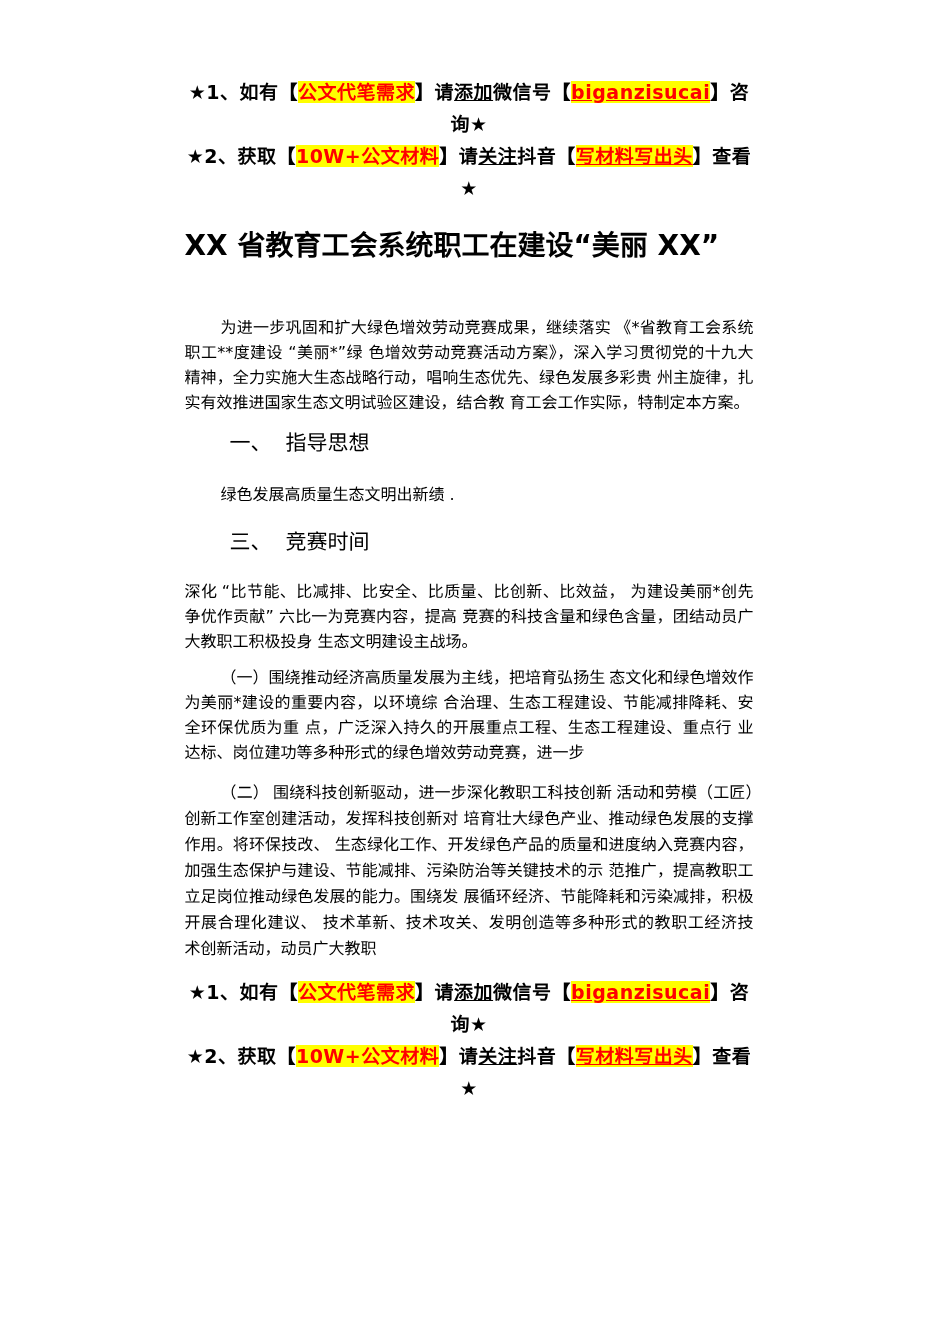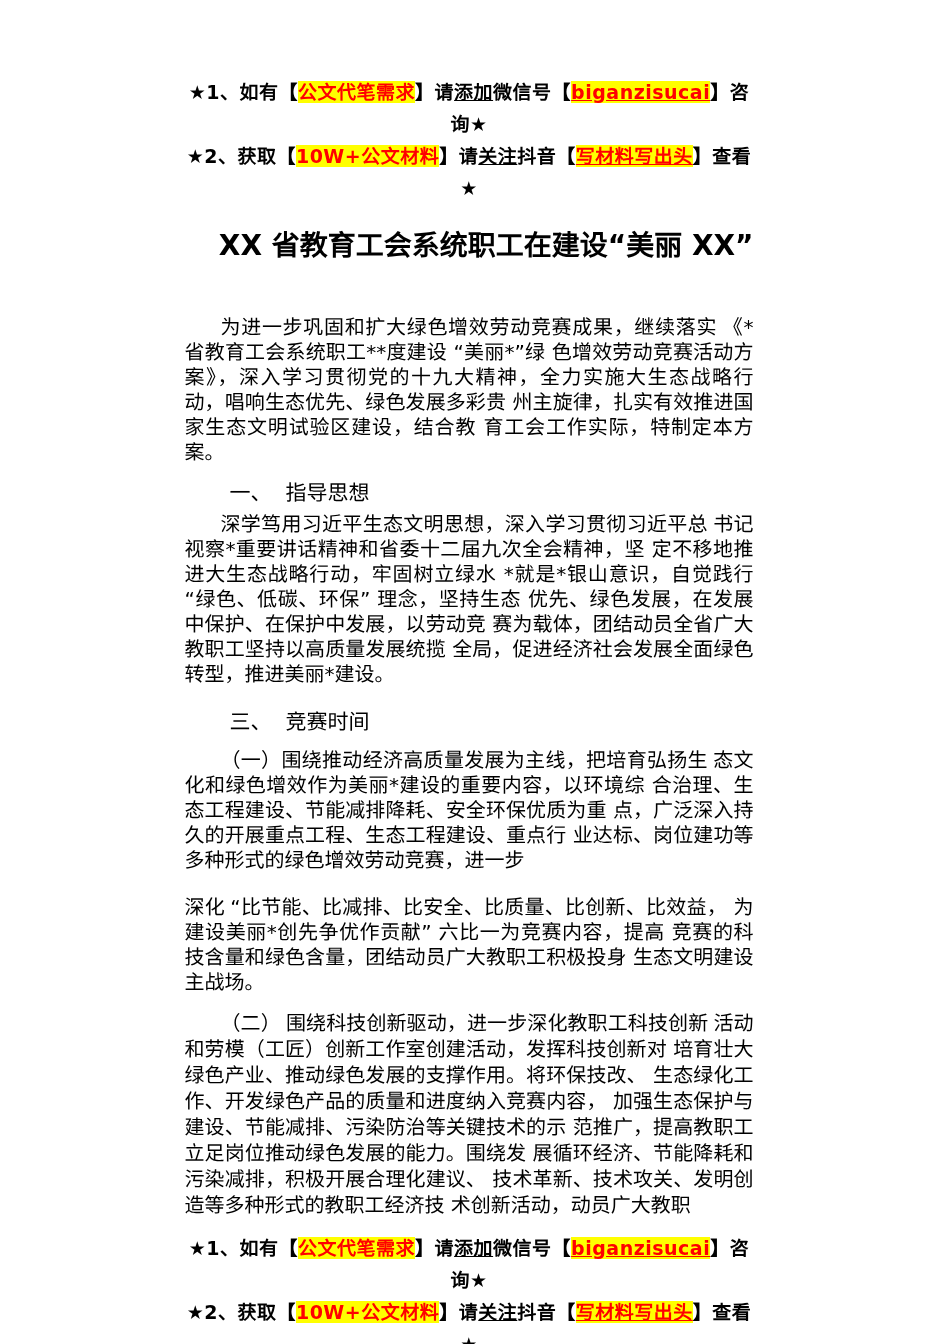--- a/index.html
+++ b/index.html
@@ -14,26 +14,26 @@
     overflow:hidden;
     font-family:"Liberation Serif","DejaVu Serif",serif;
   }
   
   .promo { text-align:center; font-family:"DejaVu Sans","Liberation Sans",sans-serif;
            font-weight:700; font-size:19px; line-height:32px; letter-spacing:0.5px; }
   .promo-footer { margin-top:14px; }
   .hl { color:#FF0000; background:#FFFF00; }
   .ul { text-decoration:underline; }
   
-  .doc-title { text-align:right; font-family:"DejaVu Sans","Liberation Sans",sans-serif;
+  .doc-title { text-align:left; font-family:"DejaVu Sans","Liberation Sans",sans-serif;
                font-weight:700; font-size:28px; line-height:44px; }
   .doc-title.line1 { margin-top:20px; }
   .doc-title.line2 { margin-top:32px; }
   
-  .para { font-size:20px; line-height:25px; text-align:justify; }
+  .para { font-size:16px; line-height:25px; text-align:justify; }
   .indent { text-indent:36px; }
   .serif { font-family:"Liberation Serif","DejaVu Serif",serif; }
   .hei   { font-family:"DejaVu Sans","Liberation Sans",sans-serif; }
   .sec-h { font-family:"DejaVu Sans","Liberation Sans",sans-serif;
            font-size:21px; line-height:30px; padding-left:45px; }
   .h-num { margin-right:14px; }
   
   .p1 { margin-top:47px; }
   .h1m { margin-top:13px; }
   .p2 { margin-top:4px; }
@@ -55,31 +55,31 @@
     <p><span>★1、如有【</span><span class="hl">公文代笔需求</span><span>】请</span><span class="ul">添加</span><span>微信号【</span><span class="hl ul">biganzisucai</span><span>】咨询★</span></p>
     <p><span>★2、获取【</span><span class="hl">10W+公文材料</span><span>】请</span><span class="ul">关注</span><span>抖音【</span><span class="hl ul">写材料写出头</span><span>】查看★</span></p>
   </div>
 
   <h1 class="doc-title line1">XX 省教育工会系统职工在建设“美丽 XX”</h1>
 
   <p class="para indent p1"><span class="serif">为进一步巩固和扩大绿色增效劳动竞赛成果，继续落实 </span><span class="hei">《*省教育工会系统职工**度建设 “美丽*”绿 色增效劳动竞赛活动方案》，深入学习贯彻党的十九大精神，全力实施大生态战略行动，唱响生态优先、绿色发展多彩贵 州主旋律，扎实有效推进国家生态文明试验区建设，结合教 育工会工作实际，特制定本方案。</span></p>
 
   <p class="sec-h h1m"><span class="h-num">一、</span><span>指导思想</span></p>
 
-  <p class="para indent p2"><span class="serif">深学笃用习近平生态文明思想，深入学习贯彻习近平总 </span><span class="hei">书记视察*重要讲话精神和省委十二届九次全会精神，坚 定不移地推进大生态战略行动，牢固树立绿水 *就是*银山意识，自觉践行 “绿色、</span><span class="serif">低碳、环保</span><span class="hei">” 理念，坚持生态 优先、绿色发展，在发展中保护、在保护中发展，以劳动竞 赛为载体，团结动员全省广大教职工坚持以高质量发展统揽 全局，促进经济社会发展全面绿色转型，推进美丽*建设。</span></p>
 
 
+  <p class="para hei theme-line">绿色发展高质量生态文明出新绩 .</p>
 
   <p class="sec-h h3m"><span class="h-num">三、</span><span>竞赛时间</span></p>
 
 
 
+  <p class="para p4"><span class="serif">深化 </span><span class="hei">“比节能、比减排、比安全、比质量、比创新、比效益， 为建设美丽*创先争优作贡献” 六比一为竞赛内容，提高 竞赛的科技含量和绿色含量，团结动员广大教职工积极投身 生态文明建设主战场。</span></p>
+
   <p class="para indent p3"><span class="serif">（一）围绕推动经济高质量发展为主线，把培育弘扬生 </span><span class="hei">态文化和绿色增效作为美丽*建设的重要内容，以环境综 合治理、生态工程建设、节能减排降耗、安全环保优质为重 点，广泛深入持久的开展重点工程、生态工程建设、重点行 业达标、岗位建功等多种形式的绿色增效劳动竞赛，进一步</span></p>
-
-  <p class="para p4"><span class="serif">深化 </span><span class="hei">“比节能、比减排、比安全、比质量、比创新、比效益， 为建设美丽*创先争优作贡献” 六比一为竞赛内容，提高 竞赛的科技含量和绿色含量，团结动员广大教职工积极投身 生态文明建设主战场。</span></p>
 
   <p class="para indent p5"><span class="serif">（二） 围绕科技创新驱动，进一步深化教职工科技创新 </span><span class="hei">活动和劳模（工匠）创新工作室创建活动，发挥科技创新对 培育壮大绿色产业、推动绿色发展的支撑作用。将环保技改、 生态绿化工作、开发绿色产品的质量和进度纳入竞赛内容， 加强生态保护与建设、节能减排、污染防治等关键技术的示 范推广，提高教职工立足岗位推动绿色发展的能力。围绕发 展循环经济、节能降耗和污染减排，积极开展合理化建议、 技术革新、技术攻关、发明创造等多种形式的教职工经济技 术创新活动，动员广大教职</span></p>
 
   <div class="promo promo-footer">
     <p><span>★1、如有【</span><span class="hl">公文代笔需求</span><span>】请</span><span class="ul">添加</span><span>微信号【</span><span class="hl ul">biganzisucai</span><span>】咨询★</span></p>
     <p><span>★2、获取【</span><span class="hl">10W+公文材料</span><span>】请</span><span class="ul">关注</span><span>抖音【</span><span class="hl ul">写材料写出头</span><span>】查看★</span></p>
   </div>
 
 </div>
 

